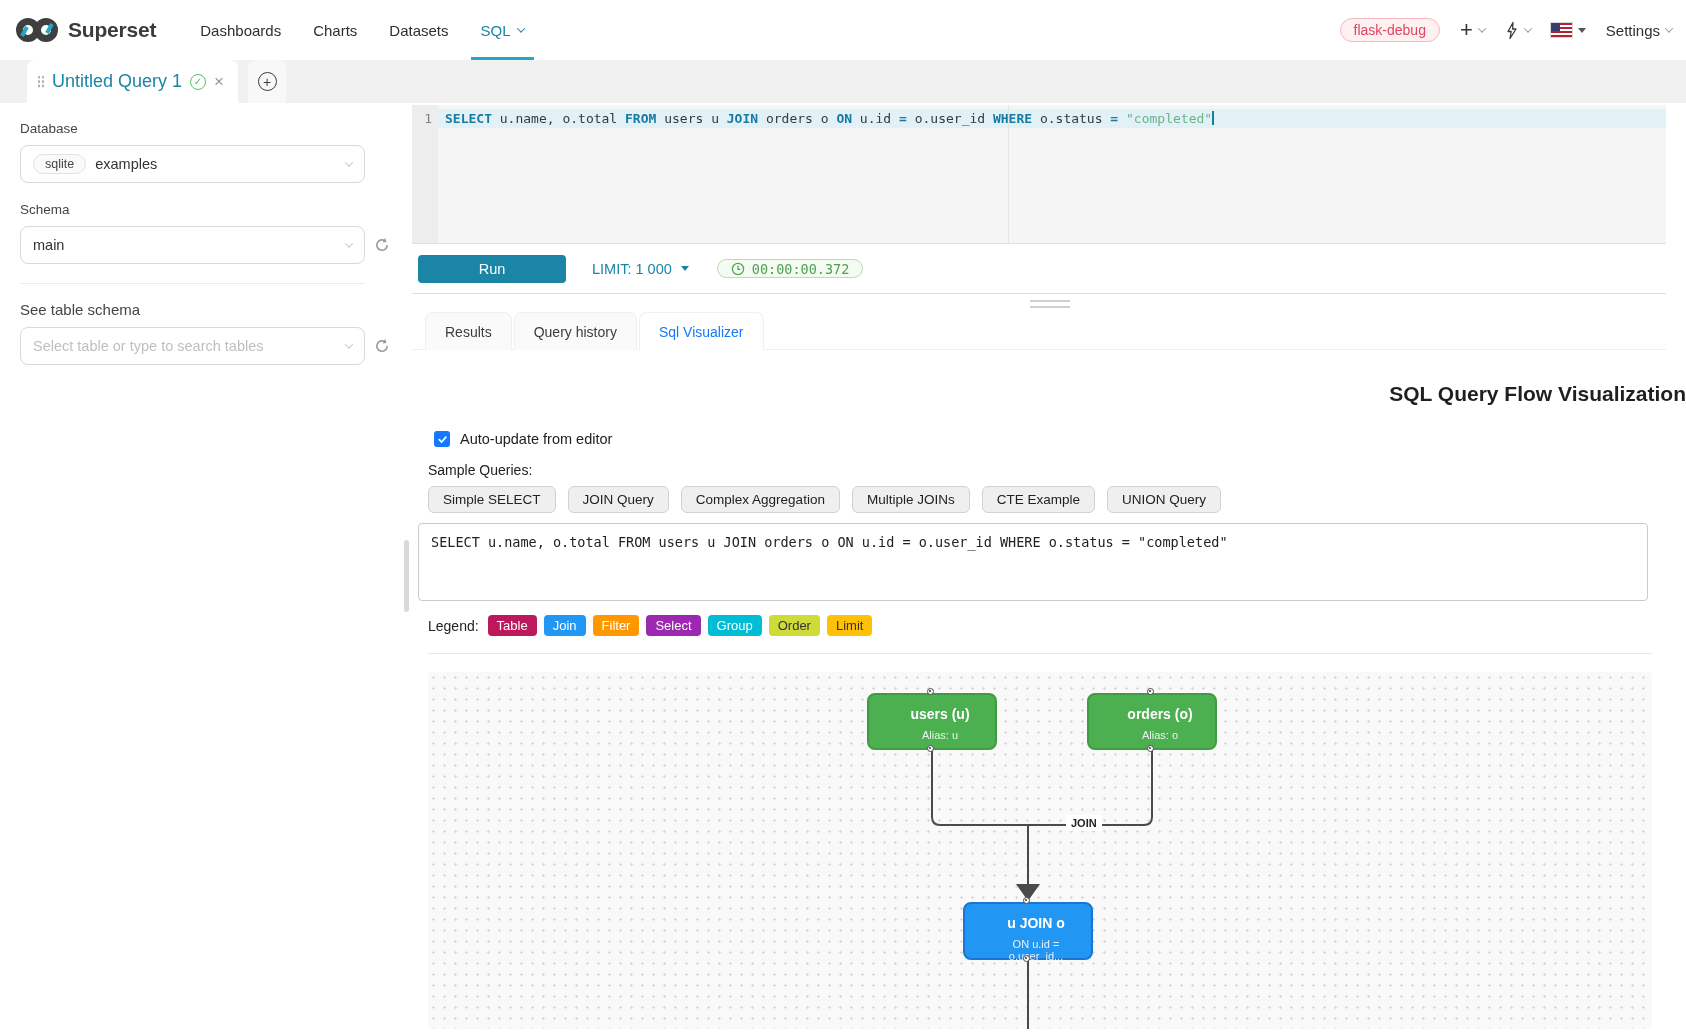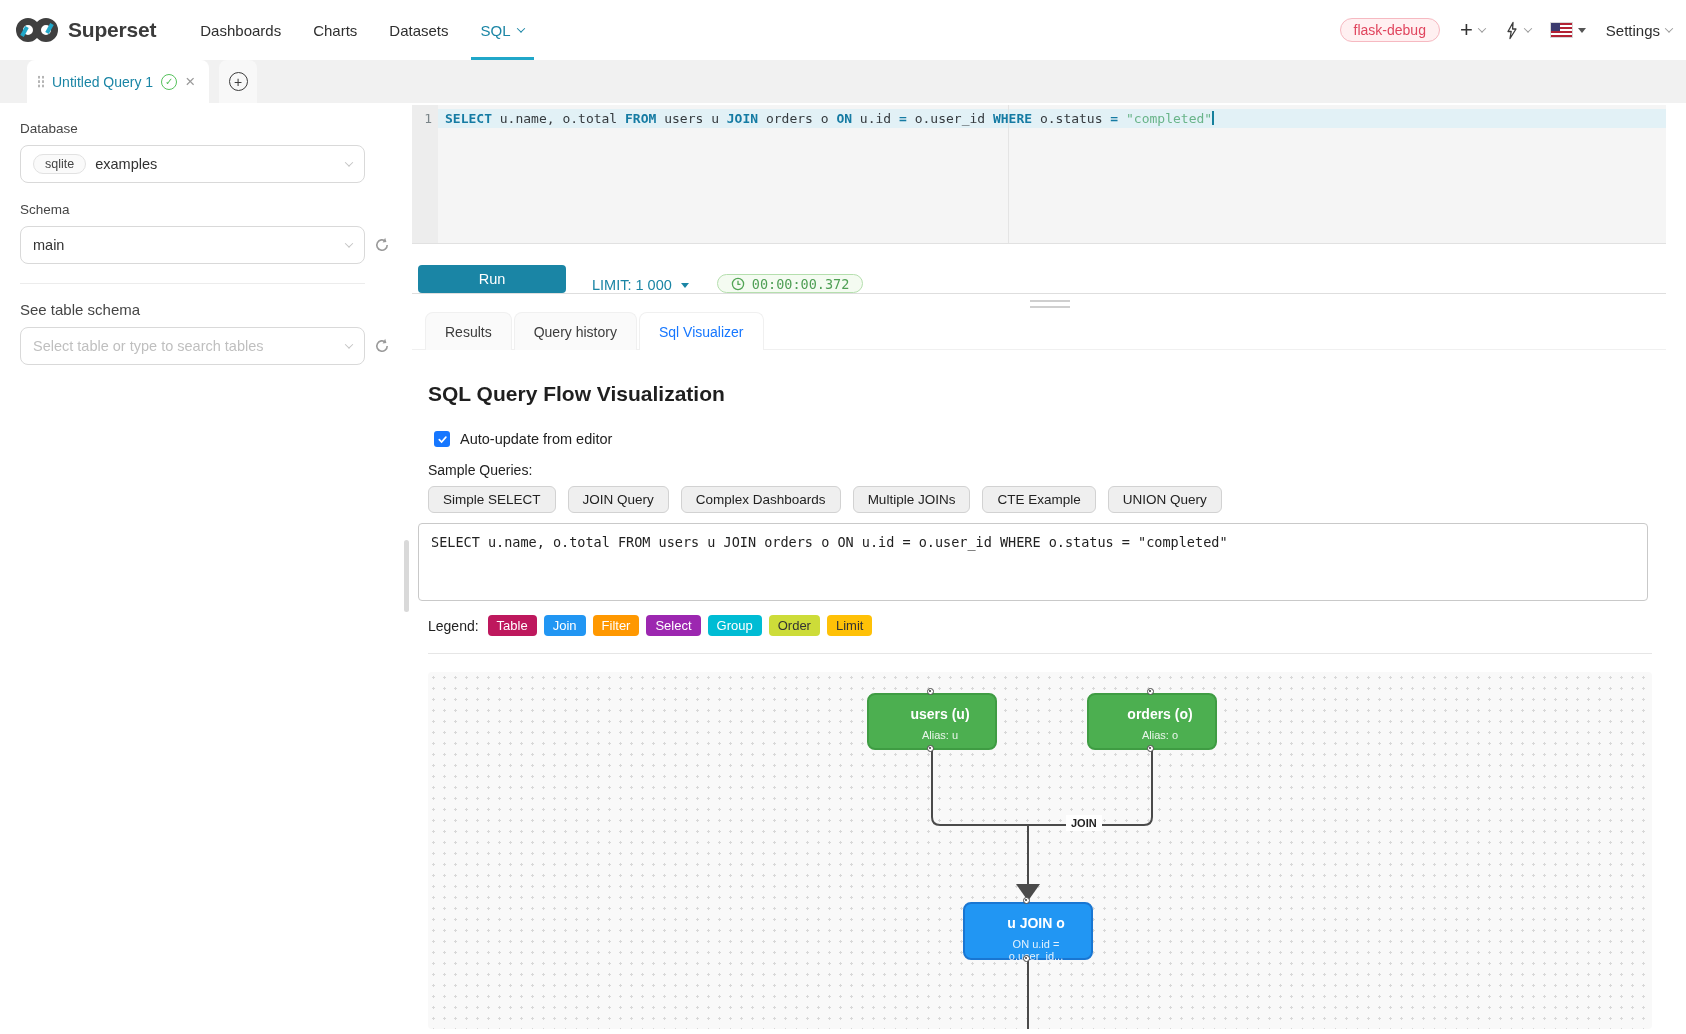--- a/index.html
+++ b/index.html
@@ -22,21 +22,21 @@
   .chev { display: inline-block; width: 6px; height: 6px; border-right: 1.6px solid #9a9a9a; border-bottom: 1.6px solid #9a9a9a; transform: rotate(45deg) translate(-1px,-1px); }
   .chev.teal { border-color: #1a85a5; }
   .caret-fill { width: 0; height: 0; border-left: 4px solid transparent; border-right: 4px solid transparent; border-top: 5px solid #555; }
   .flag { width: 21px; height: 14px; position: relative; background: repeating-linear-gradient(180deg,#b22234 0 2px,#fff 2px 4px); outline: 1px solid #d8d8d8; }
   .flag::after { content: ""; position: absolute; left: 0; top: 0; width: 9px; height: 8px; background: #3c3b6e; }
 
   
   .tabbar { position: absolute; left: 0; top: 60px; width: 100%; height: 43px; background: #f1f1f1; display: flex; align-items: stretch; padding-left: 27px; z-index: 4; }
   .query-tab { display: inline-flex; align-items: center; gap: 8px; background: #fff; border-radius: 8px 8px 0 0; padding: 0 14px 0 10px; }
   .drag-dots { width: 7px; height: 13px; background-image: radial-gradient(circle,#b5b5b5 1.1px,transparent 1.4px); background-size: 4px 4.4px; }
-  .tab-title { font-size: 14px; color: #1a85a5; }
+  .tab-title { font-size: 18px; color: #1a85a5; }
   .check-circle { width: 16px; height: 16px; border: 1.4px solid #56c25c; border-radius: 50%; color: #56c25c; font-size: 10px; display: flex; align-items: center; justify-content: center; }
   .tab-close { color: #9a9a9a; font-size: 17px; line-height: 1; cursor: pointer; }
   .add-tab { margin-left: 10px; width: 38px; background: #f8f8f8; border-radius: 8px 8px 0 0; display: flex; align-items: center; justify-content: center; cursor: pointer; }
   .plus-circle { width: 19px; height: 19px; border: 1.5px solid #3c3c3c; border-radius: 50%; color: #3c3c3c; font-size: 14px; display: flex; align-items: center; justify-content: center; line-height: 1; }
 
   
   .sidebar { position: absolute; left: 0; top: 103px; width: 408px; bottom: 0; background: #fff; padding: 18px 0 0 20px; }
   .field-label { font-size: 13.5px; color: #454545; margin-bottom: 9px; }
   .sel-row { display: flex; align-items: center; }
   .select { width: 345px; height: 38px; border: 1px solid #d9d9d9; border-radius: 8px; display: flex; align-items: center; gap: 9px; padding: 0 12px; font-size: 14.5px; color: #333; background: #fff; cursor: pointer; }
@@ -57,21 +57,21 @@
   .gutter-num { position: absolute; left: 0; top: 4px; width: 26px; height: 19px; line-height: 19px; text-align: right; padding-right: 6px; color: #7a8488; }
   .active-line { position: absolute; left: 26px; right: 0; top: 4px; height: 19px; background: #e2f1f6; }
   .code-line { position: absolute; left: 33px; top: 4px; height: 19px; line-height: 19px; white-space: pre; color: #353a3e; }
   .tok-kw { color: #157ba3; font-weight: bold; }
   .tok-op { color: #157ba3; font-weight: bold; }
   .tok-str { color: #69b489; }
   .cursor { display: inline-block; width: 2px; height: 14px; background: #16809c; vertical-align: -2px; }
   .print-margin { position: absolute; left: 596px; top: 0; bottom: 0; width: 1px; background: #e4e4e4; }
 
   
-  .toolbar { position: absolute; left: 0; top: 141px; right: 20px; height: 49px; display: flex; align-items: flex-end; }
+  .toolbar { position: absolute; left: 0; top: 141px; right: 20px; height: 49px; display: flex; align-items: center; }
   .run-btn { margin-left: 6px; width: 148px; height: 28px; background: #1a85a5; color: #fff; font-size: 14.5px; border: none; border-radius: 4px; display: flex; align-items: center; justify-content: center; cursor: pointer; }
   .limit-group { margin-left: 26px; display: flex; align-items: center; gap: 9px; cursor: pointer; }
   .limit-text { font-size: 14.5px; color: #1a85a5; }
   .limit-caret { border-top-color: #1a85a5; }
   .timer-pill { margin-left: 28px; height: 19px; border: 1px solid #b5dfae; background: #f4fbf1; border-radius: 14px; display: flex; align-items: center; gap: 7px; padding: 0 13px; }
   .timer-text { font-family: "DejaVu Sans Mono", monospace; font-size: 13.5px; color: #4f9f55; }
   .toolbar-right { margin-left: auto; display: flex; align-items: center; }
   .save-btn { height: 30px; padding: 0 17px; background: #fff; border: 1px solid #d9d9d9; border-radius: 4px 0 0 4px; font-size: 14.5px; color: #333; cursor: pointer; }
   .save-caret-btn { height: 30px; width: 33px; background: #fff; border: 1px solid #d9d9d9; border-left: none; border-radius: 0 4px 4px 0; display: flex; align-items: center; justify-content: center; cursor: pointer; }
   .copylink-btn { margin-left: 14px; height: 30px; padding: 0 13px; background: #e7f3f8; border: none; border-radius: 4px; display: flex; align-items: center; gap: 7px; font-size: 14.5px; color: #1a85a5; cursor: pointer; }
@@ -81,21 +81,21 @@
   .resize-handle { position: absolute; left: 618px; top: 197px; width: 40px; height: 8px; cursor: row-resize; border-top: 2px solid #cfcfcf; border-bottom: 2px solid #cfcfcf; }
 
   
   .result-tabs { position: absolute; left: 13px; top: 209px; display: flex; gap: 2px; z-index: 2; }
   .rtab { height: 38px; padding: 0 19px; background: #fafafa; border: 1px solid #f0f0f0; border-bottom: none; border-radius: 8px 8px 0 0; display: flex; align-items: center; font-size: 14px; color: #3c3c3c; cursor: pointer; }
   .rtab.active { background: #fff; color: #1677ff; }
   .tabs-underline { position: absolute; left: 0; top: 246px; right: 20px; height: 1px; background: #f0f0f0; }
 
   
   .content { position: absolute; left: 0; top: 247px; right: 0; bottom: 0; overflow: hidden; }
-  .viz-title { margin: 32px 0 0 16px; font-size: 21px; font-weight: 700; color: #1f1f1f; }
+  .viz-title { margin: 32px 0 0 16px; font-size: 21px; font-weight: 700; color: #1f1f1f; text-align: right; }
   .auto-row { margin: 25px 0 0 22px; display: flex; align-items: center; gap: 10px; cursor: pointer; }
   .checkbox { width: 16px; height: 16px; background: #1677ff; border-radius: 3px; display: flex; align-items: center; justify-content: center; }
   .auto-label { font-size: 14.5px; color: #222; }
   .sample-label { margin: 15px 0 0 16px; font-size: 14px; color: #222; }
   .sample-row { margin: 8px 0 0 16px; display: flex; gap: 12px; }
   .sample-btn { height: 27px; padding: 0 14px; background: #efefef; border: 1px solid #d2d2d2; border-radius: 6px; font-size: 13.5px; color: #222; cursor: pointer; }
   .query-textarea { display: block; margin: 10px 0 0 6px; width: 1230px; height: 78px; border: 1px solid #c9c9c9; border-radius: 4px; padding: 10px 12px; font-family: "DejaVu Sans Mono", monospace; font-size: 13.5px; color: #222; resize: none; outline: none; }
   .legend-row { margin: 14px 0 0 16px; display: flex; align-items: center; gap: 7px; }
   .legend-label { font-size: 14px; color: #222; margin-right: 2px; }
   .chip { padding: 3px 9px; border-radius: 4px; font-size: 13px; color: #fff; }
@@ -281,21 +281,21 @@
               <path d="M2.5 6.2 L5 8.7 L9.7 3.4" fill="none" stroke="#fff" stroke-width="1.8" stroke-linecap="round"></path>
             </svg>
         </span>
         <span class="auto-label">Auto-update from editor</span>
       </div>
 
       <div class="sample-label">Sample Queries:</div>
       <div class="sample-row">
         <button class="sample-btn">Simple SELECT</button>
         <button class="sample-btn">JOIN Query</button>
-        <button class="sample-btn">Complex Dashboards</button>
+        <button class="sample-btn">Complex Aggregation</button>
         <button class="sample-btn">Multiple JOINs</button>
         <button class="sample-btn">CTE Example</button>
         <button class="sample-btn">UNION Query</button>
       </div>
 
       <textarea class="query-textarea" spellcheck="false" style="">SELECT u.name, o.total FROM users u JOIN orders o ON u.id = o.user_id WHERE o.status = "completed"</textarea>
 
       <div class="legend-row">
         <span class="legend-label">Legend:</span>
         <span class="chip chip-0">Table</span>

